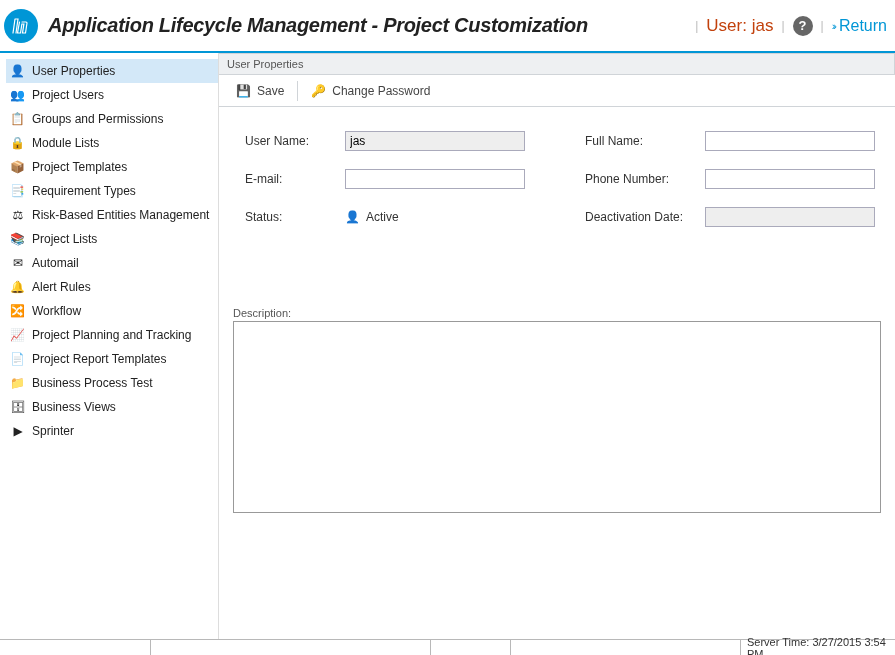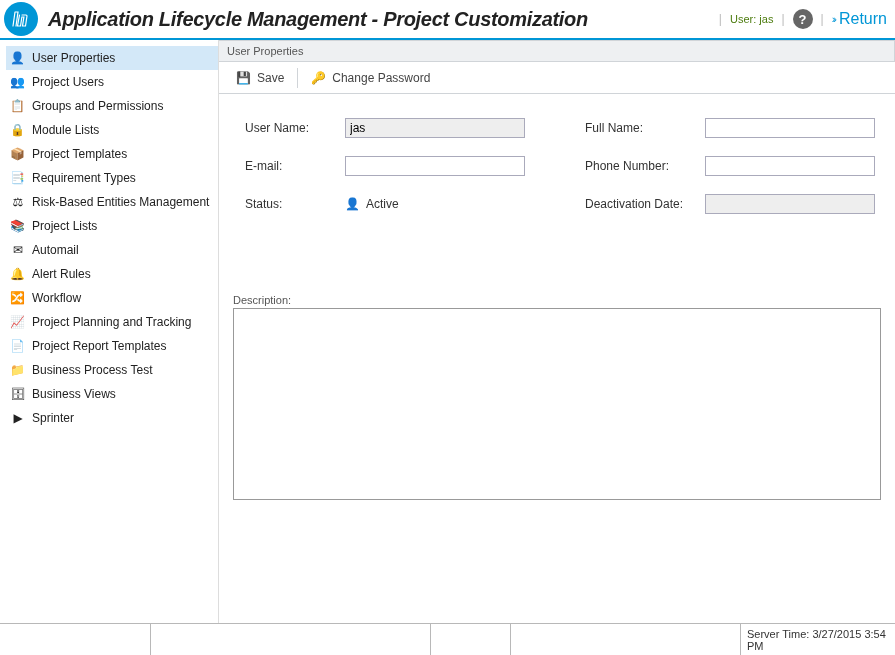--- a/index.html
+++ b/index.html
@@ -1,45 +1,45 @@
 <!DOCTYPE html>
 <html><head>
 <meta charset="utf-8">
 <style>
   * { box-sizing: border-box; }
   html, body { margin:0; padding:0; font-family: Arial, sans-serif; font-size:12px; color:#222; background:#fff; width:895px; height:655px; overflow:hidden;}
   .app { display:flex; flex-direction:column; height:655px; width:895px; }
-  .header { display:flex; align-items:center; height:40px; border-bottom:2px solid #0096d6; padding:0 8px 0 4px; }
+  .header { display:flex; align-items:center; height:53px; border-bottom:2px solid #0096d6; padding:0 8px 0 4px; }
   .hp-logo { width:34px; height:34px; border-radius:50%; background:#0096d6; display:flex; align-items:center; justify-content:center; margin-right:10px;}
   .hp-logo svg { width:24px; height:24px; }
   .title { font-size:20px; font-weight:bold; font-style:italic; flex:0 0 auto; letter-spacing:-0.3px;}
   .hspacer { flex:1 1 auto; }
   .divider { color:#bbb; margin:0 8px;}
-  .userlbl { color:#4d7c0f; font-size:11px;}
+  .userlbl { color:#c2410c; font-size:17px;}
   .help-circ { width:20px; height:20px; border-radius:50%; background:#666; color:#fff; display:inline-flex; align-items:center; justify-content:center; font-weight:bold; font-size:13px; cursor:pointer;}
   .return { color:#0096d6; font-size:16px; display:flex; align-items:center; gap:4px; cursor:pointer;}
   .return .chev { font-size:11px; line-height:8px; letter-spacing:-2px; color:#0096d6;}
   .body { flex:1 1 auto; display:flex; overflow:hidden; }
   .sidebar { width:278px; padding:6px 0 0 6px; overflow:auto; }
   .nav-item { display:flex; align-items:center; height:24px; padding:0 4px; gap:6px; cursor:pointer;}
   .nav-item.selected { background:#d3e8f8; }
   .nav-icon { width:16px; height:16px; display:inline-flex; align-items:center; justify-content:center; font-size:12px;}
   .main { flex:1 1 auto; display:flex; flex-direction:column; border-left:1px solid #ddd; }
   .panel-head { background:#eef0f2; border:1px solid #d0d4d8; border-left:none; height:22px; display:flex; align-items:center; padding:0 8px; color:#555; font-size:11px;}
   .toolbar { height:32px; border-bottom:1px solid #d0d4d8; display:flex; align-items:center; padding:0 6px; gap:0;}
   .tbtn { display:flex; align-items:center; gap:6px; padding:4px 10px; cursor:pointer; color:#444; border:1px solid transparent;}
   .tsep { width:1px; height:20px; background:#d0d4d8; margin:0 2px;}
   .form-area { padding:24px 20px 0 26px; display:grid; grid-template-columns: 100px 180px 60px 120px 170px; row-gap:18px; align-items:center; font-size:12px; color:#333;}
   .form-area input[type=text] { height:20px; border:1px solid #aab; padding:0 4px; font-size:12px; width:100%; }
   .form-area input[readonly] { background:#eee; }
   .status-val { display:flex; align-items:center; gap:6px; }
   .desc-block { margin:80px 14px 4px 14px; }
   .desc-label { color:#555; font-size:11px; margin-bottom:2px; display:block;}
   .desc-box { height:192px; border:1px solid #999; position:relative; overflow-y:scroll; background:#fff;}
-  .statusbar { height:32px; border-top:1px solid #b8b8b8; display:flex; font-size:11px; color:#333;}
+  .statusbar { height:16px; border-top:1px solid #b8b8b8; display:flex; font-size:11px; color:#333;}
   .statusbar > div { border-left:1px solid #b8b8b8; padding:2px 6px; display:flex; align-items:center;}
   .statusbar > div:first-child { border-left:none; }
   .sb1 { width:150px; } .sb2 { width:280px; } .sb3 { width:80px; } .sb4{ flex:1 1 auto;} .sb5{ width:155px; justify-content:flex-start;}
   .collapse-handle { position:absolute; left:278px; top:330px; width:10px; height:34px; border:1px solid #ccc; border-left:none; border-radius:0 8px 8px 0; background:#fafafa; cursor:pointer; display:flex; align-items:center; justify-content:center; color:#999; font-size:9px;}
 </style>
 </head>
 <body>
 
 <div class="app">
   <div class="header">

